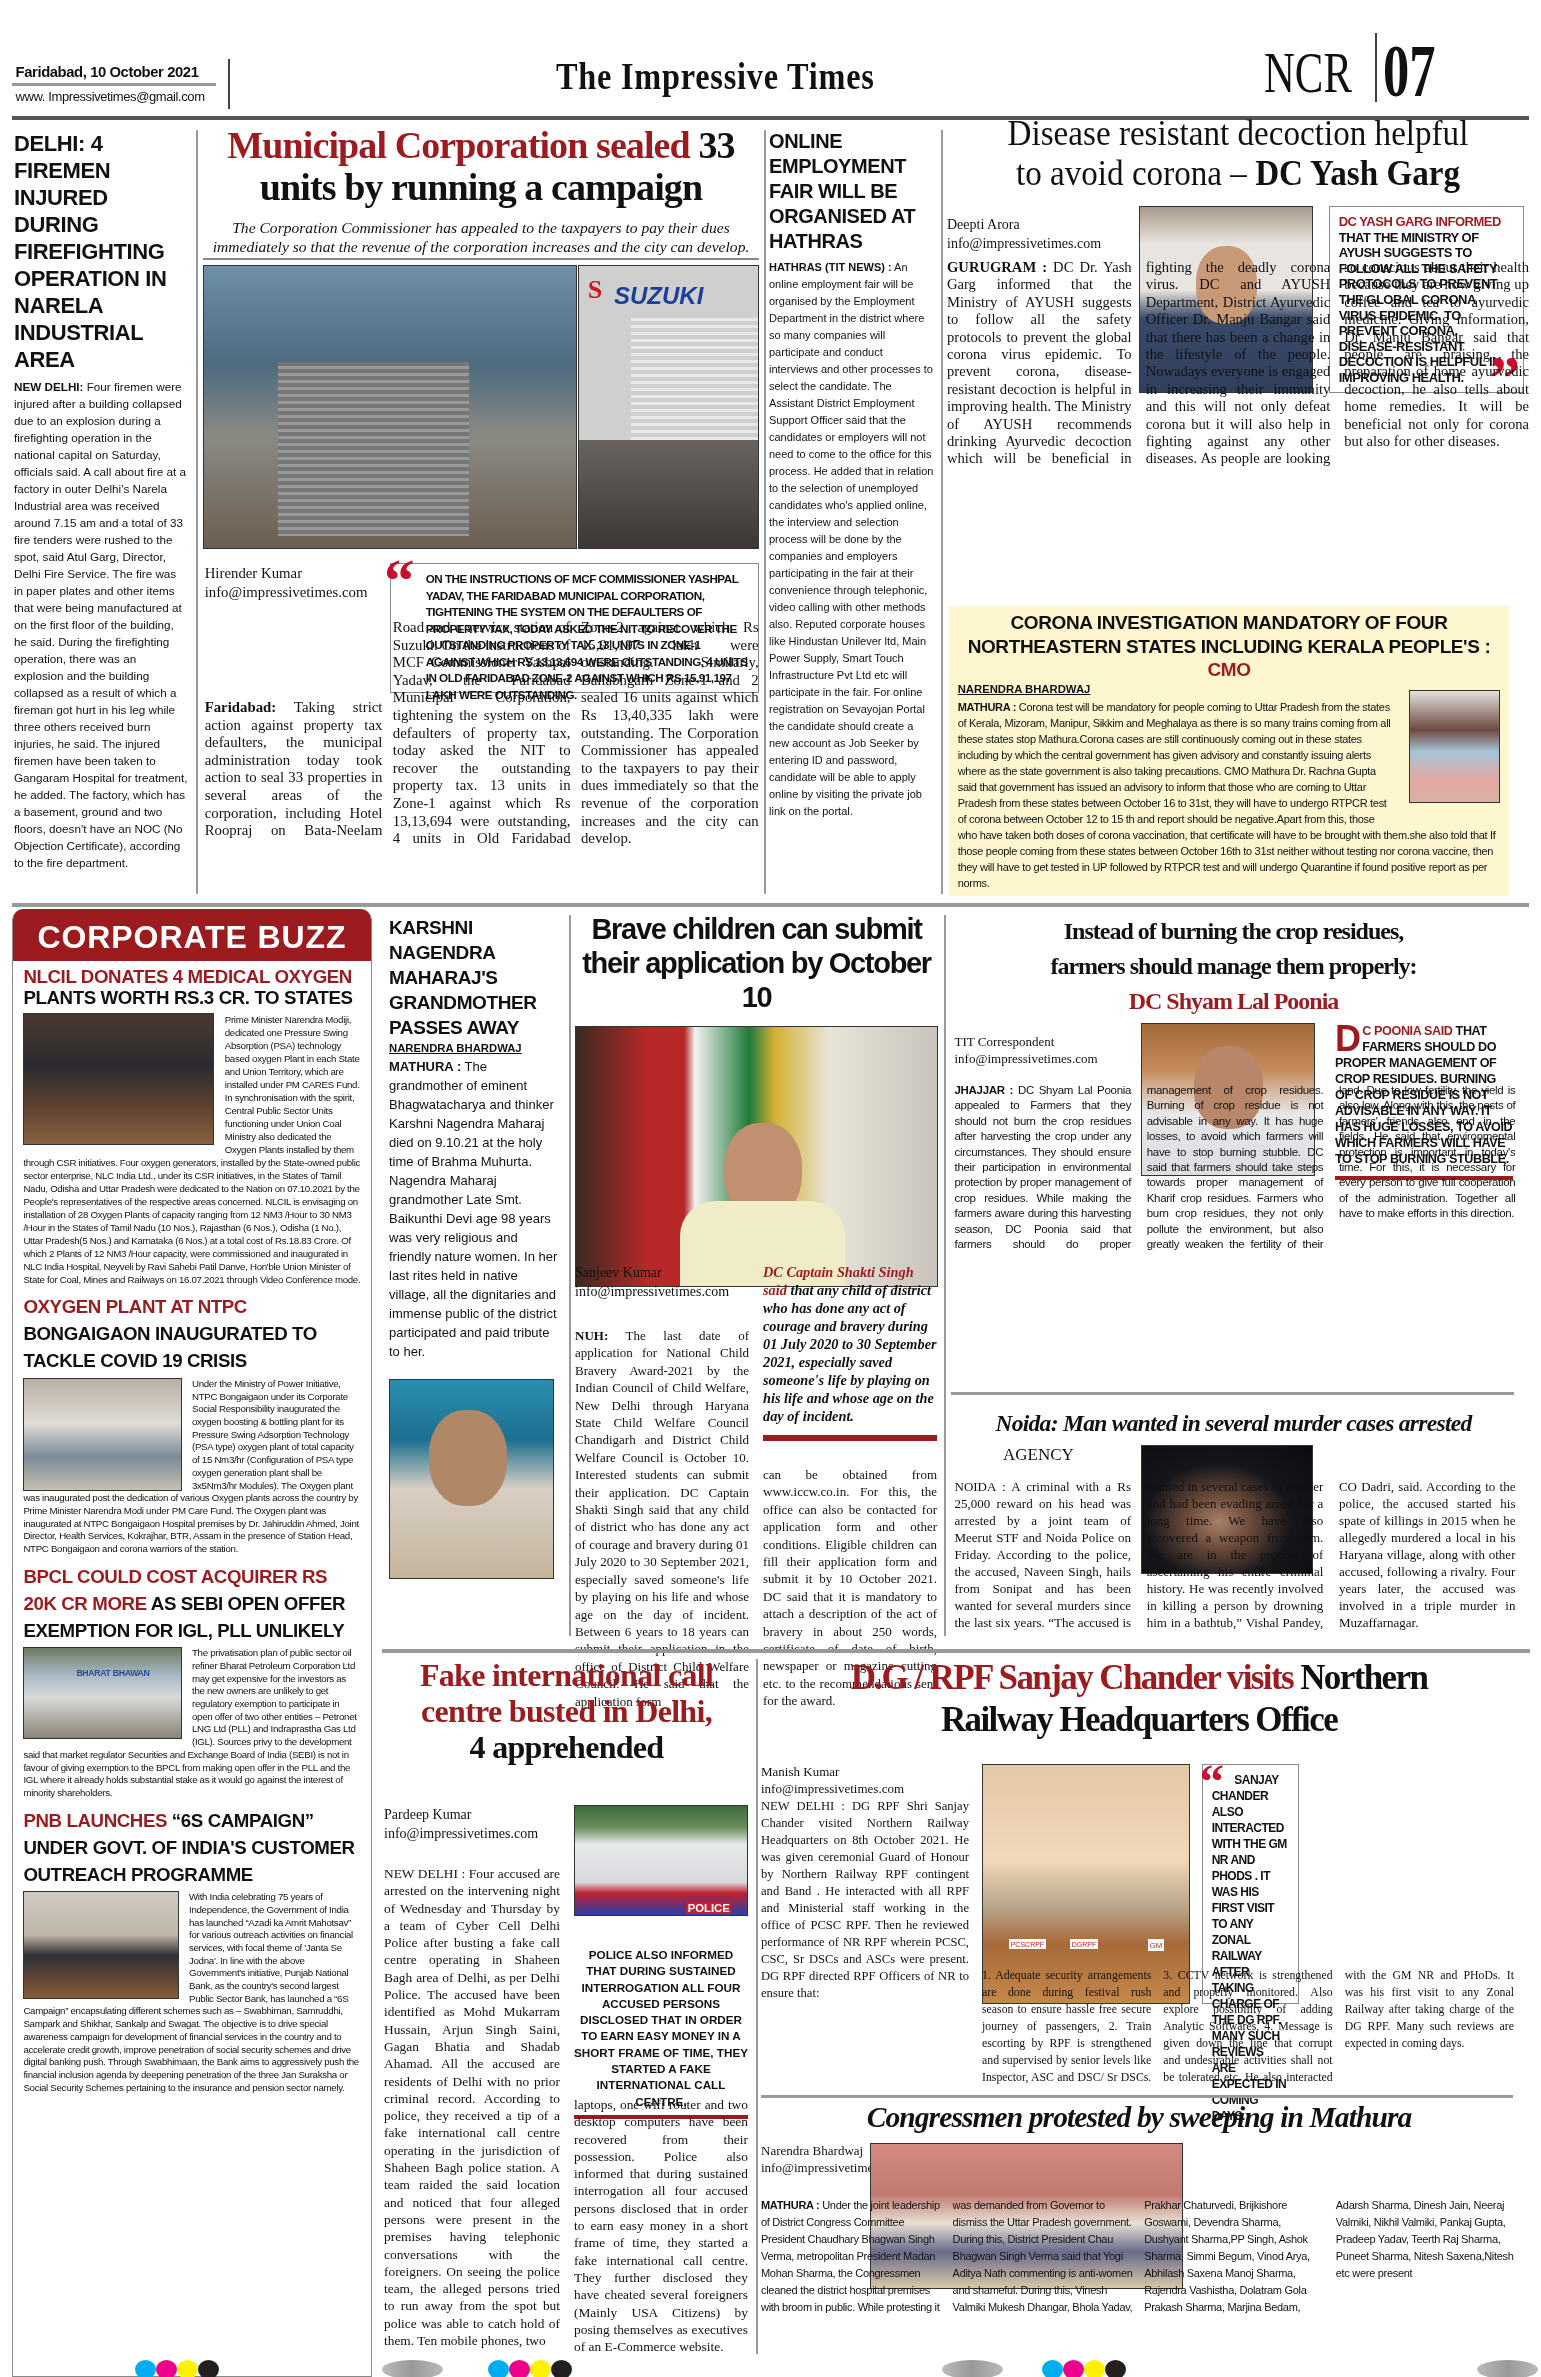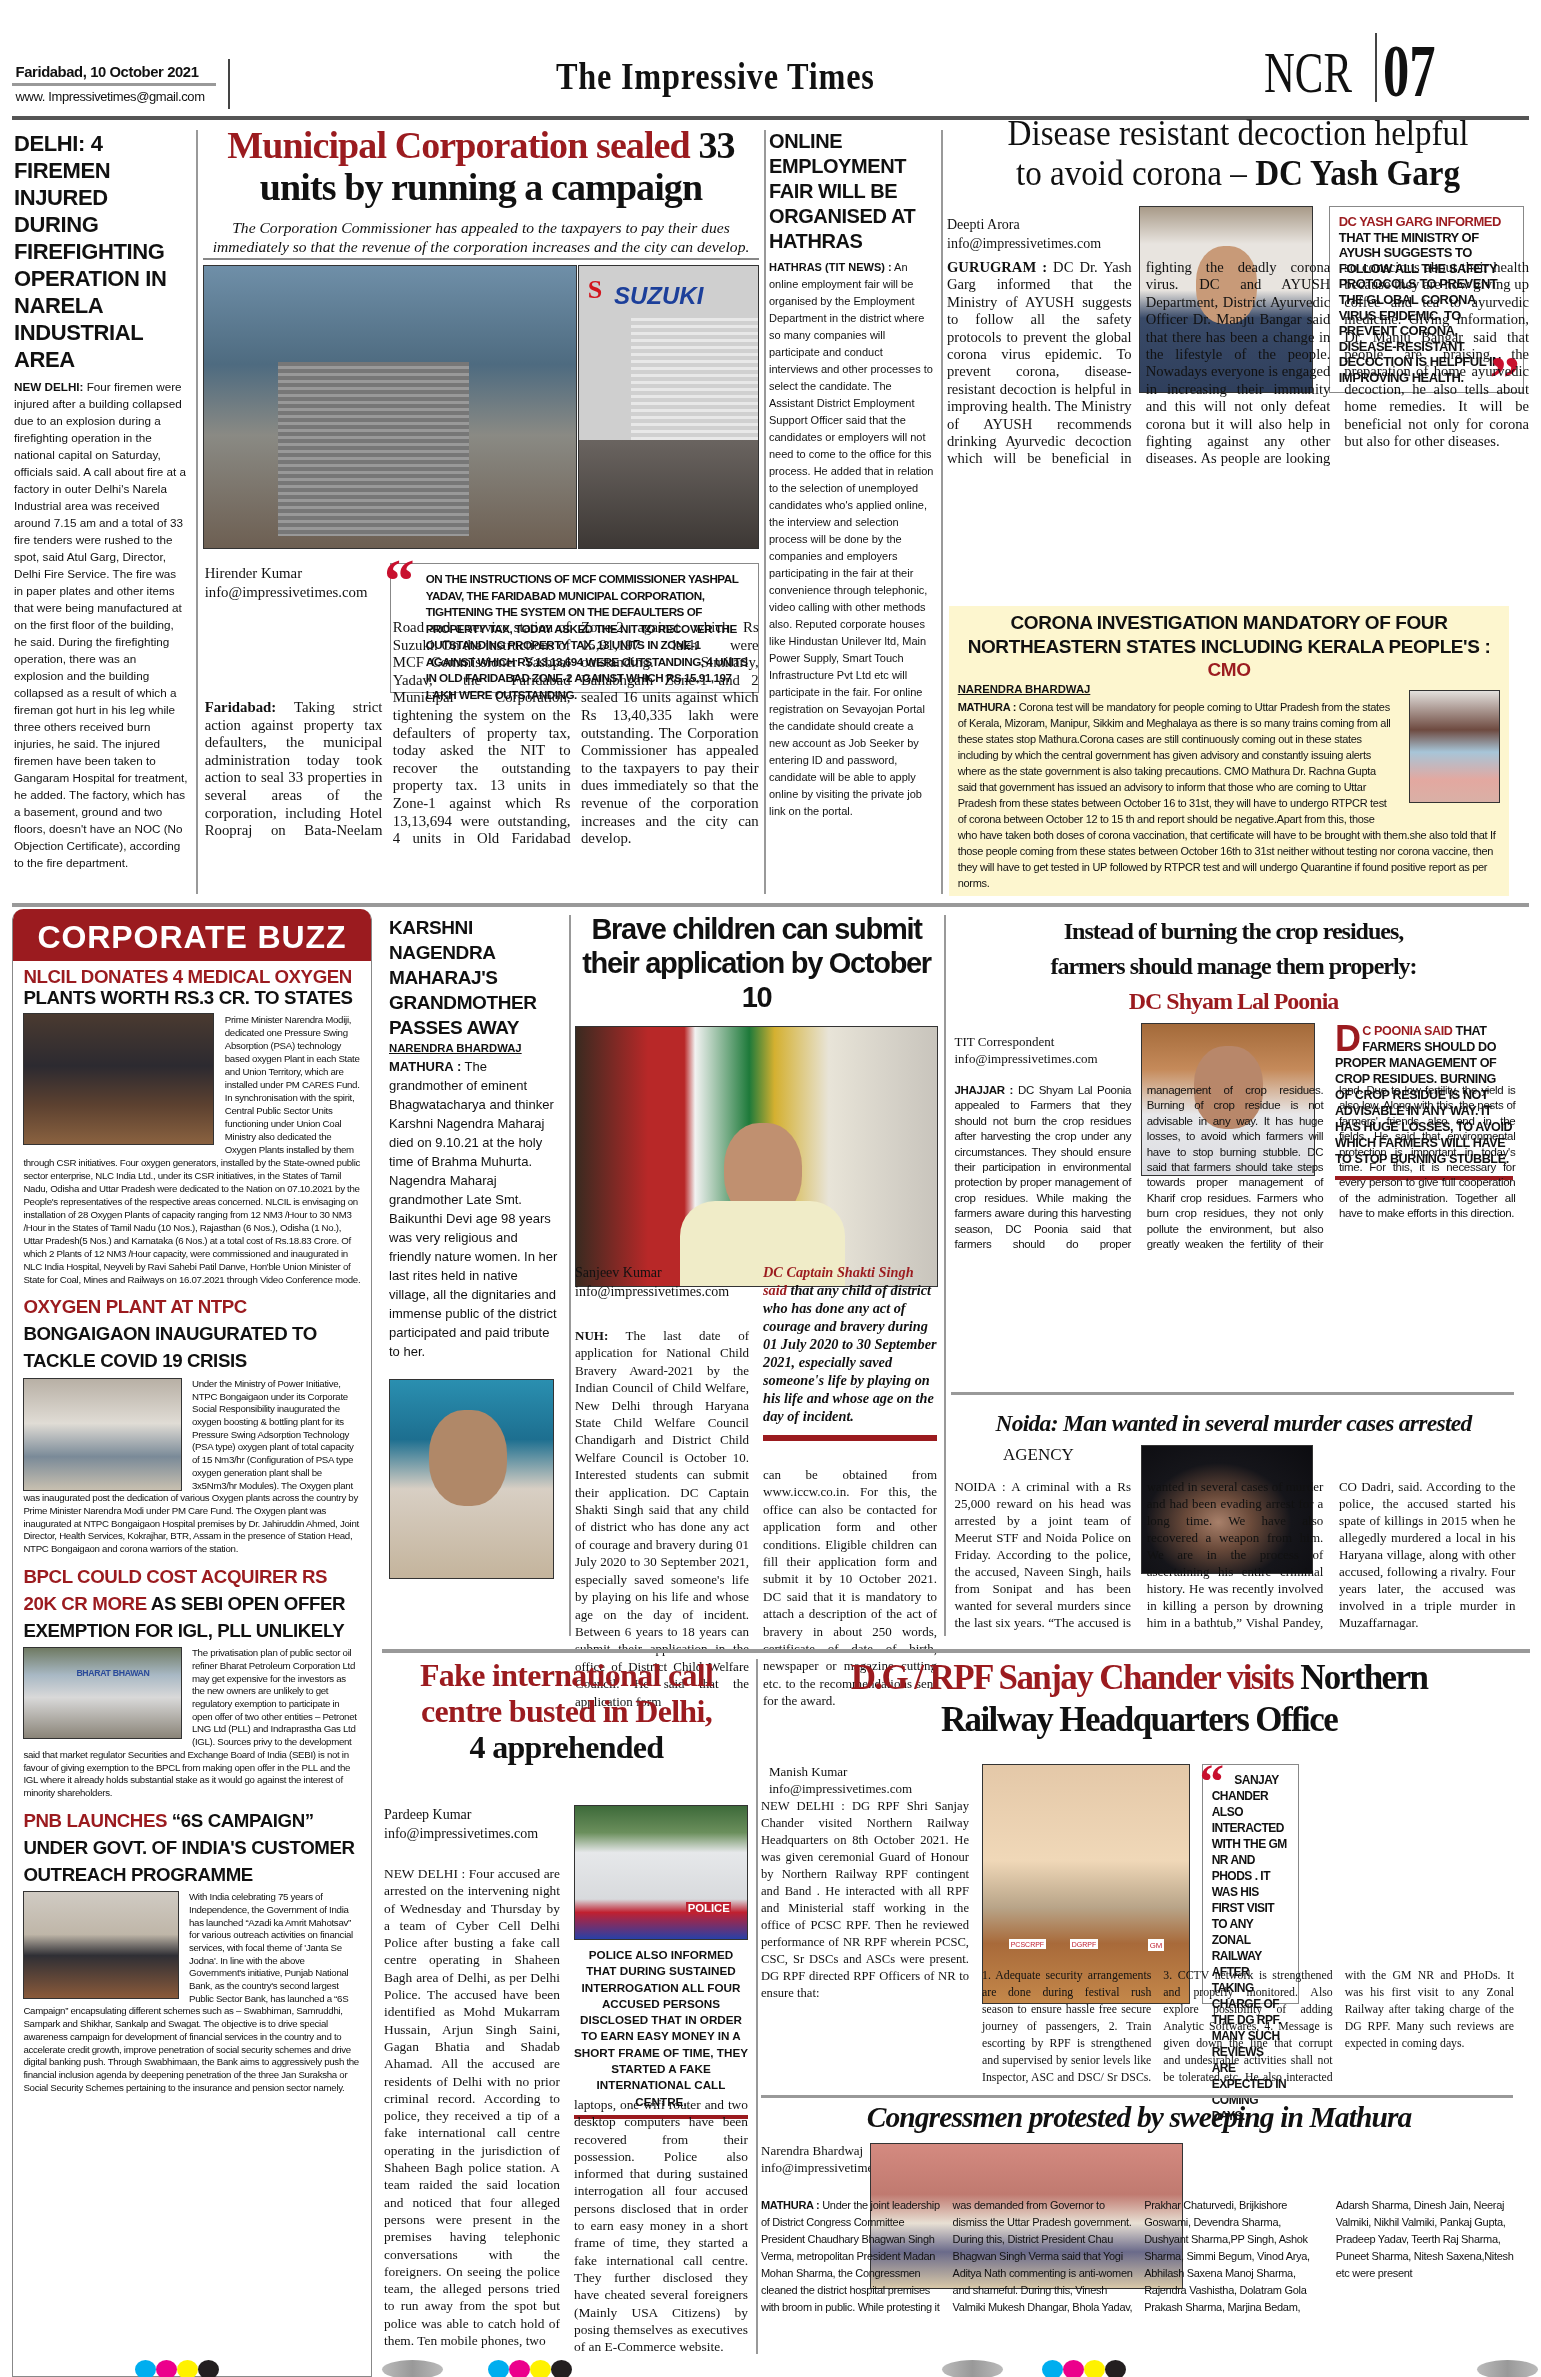--- a/index.html
+++ b/index.html
@@ -257,21 +257,21 @@
 
 <div class="abs" style="left:384px;top:1657px;width:365px;height:712px">
   <div style="text-align:center;font-size:32px;line-height:36px;font-weight:bold;letter-spacing:-0.7px">
     <span class="red">Fake international call centre busted in Delhi,</span><br>
     <span>4 apprehended</span>
   </div>
   <div class="abs" style="left:0;top:148px;width:174px">
     <div class="byline" style="font-size:14px">Pardeep Kumar</div>
     <div class="byline" style="font-size:14px">info@impressivetimes.com</div>
   </div>
-  <div class="photo" style="left:190px;top:148px;width:174px;height:135px;background:linear-gradient(180deg,#3d6a3a 0%,#6b8f5c 20%,#e6e8ea 35%,#d8dadd 70%,#c02030 80%,#2840a8 100%)">
+  <div class="photo" style="left:190px;top:148px;width:174px;height:111px;background:linear-gradient(180deg,#3d6a3a 0%,#6b8f5c 20%,#e6e8ea 35%,#d8dadd 70%,#c02030 80%,#2840a8 100%)">
     <span class="sans" style="position:absolute;left:111px;top:96px;color:#fff;font-size:11.3px;font-weight:bold;background:#c02030;padding:0 1.7px">POLICE</span>
   </div>
   <div class="abs" style="left:190px;top:290px;width:174px;text-align:center">
     <div class="sans" style="font-size:11.7px;line-height:16.3px;font-weight:bold">POLICE ALSO INFORMED THAT DURING SUSTAINED INTERROGATION ALL FOUR ACCUSED PERSONS DISCLOSED THAT IN ORDER TO EARN EASY MONEY IN A SHORT FRAME OF TIME, THEY STARTED A FAKE INTERNATIONAL CALL CENTRE.</div>
     <div class="reddiv" style="margin-top:5.2px;height:4.3px"></div>
   </div>
   <div class="abs body-serif" style="left:0;top:208px;width:176px;font-size:13.4px;line-height:17.3px">
     <span>NEW DELHI :</span>
     <span>Four accused are arrested on the intervening night of Wednesday and Thursday by a team of Cyber Cell Delhi Police after busting a fake call centre operating in Shaheen Bagh area of Delhi, as per Delhi Police. The accused have been identified as Mohd Mukarram Hussain, Arjun Singh Saini, Gagan Bhatia and Shadab Ahamad. All the accused are residents of Delhi with no prior criminal record. According to police, they received a tip of a fake international call centre operating in the jurisdiction of Shaheen Bagh police station. A team raided the said location and noticed that four alleged persons were present in the premises having telephonic conversations with the foreigners. On seeing the police team, the alleged persons tried to run away from the spot but police was able to catch hold of them. Ten mobile phones, two</span>
   </div>
@@ -280,21 +280,21 @@
   </div>
 </div>
 <div class="vline" style="left:756px;top:1659px;height:695px"></div>
 
 <div class="abs" style="left:761px;top:1657px;width:756px;height:434px">
   <div style="text-align:center;font-size:35px;line-height:42px;font-weight:bold;letter-spacing:-1.6px">
     <span class="red">D.G / RPF Sanjay Chander visits</span>
     <span>Northern</span><br>
     <span>Railway Headquarters Office</span>
   </div>
-  <div class="abs" style="left:8px;top:107px;width:174px">
+  <div class="abs" style="left:0;top:107px;width:174px">
     <div class="byline" style="font-size:13px;line-height:16.5px">Manish Kumar</div>
     <div class="byline" style="font-size:13px;line-height:16.5px">info@impressivetimes.com</div>
   </div>
   <div class="photo" style="left:221px;top:107px;width:208px;height:240px;background:linear-gradient(180deg,#e4c8a8 0%,#f0d8b8 40%,#b8a488 60%,#a86a3a 75%,#c4884a 100%)">
     <div class="sans" style="position:absolute;left:26px;top:174px;font-size:7px;background:#fff;color:#c02030;padding:1.7px">PCSCRPF</div>
     <div class="sans" style="position:absolute;left:87px;top:174px;font-size:7px;background:#fff;color:#c02030;padding:1.7px">DGRPF</div>
     <div class="sans" style="position:absolute;left:165px;top:174px;font-size:7.8px;background:#fff;color:#c02030;padding:1.7px">GM</div>
   </div>
   <div class="quote-box" style="left:441px;top:107px;width:96px;height:240px;font-size:12px;line-height:16px;width:97px">
     <span class="qmark" style="position:absolute;left:-3.5px;top:-5.2px;font-size:49px">“</span>

